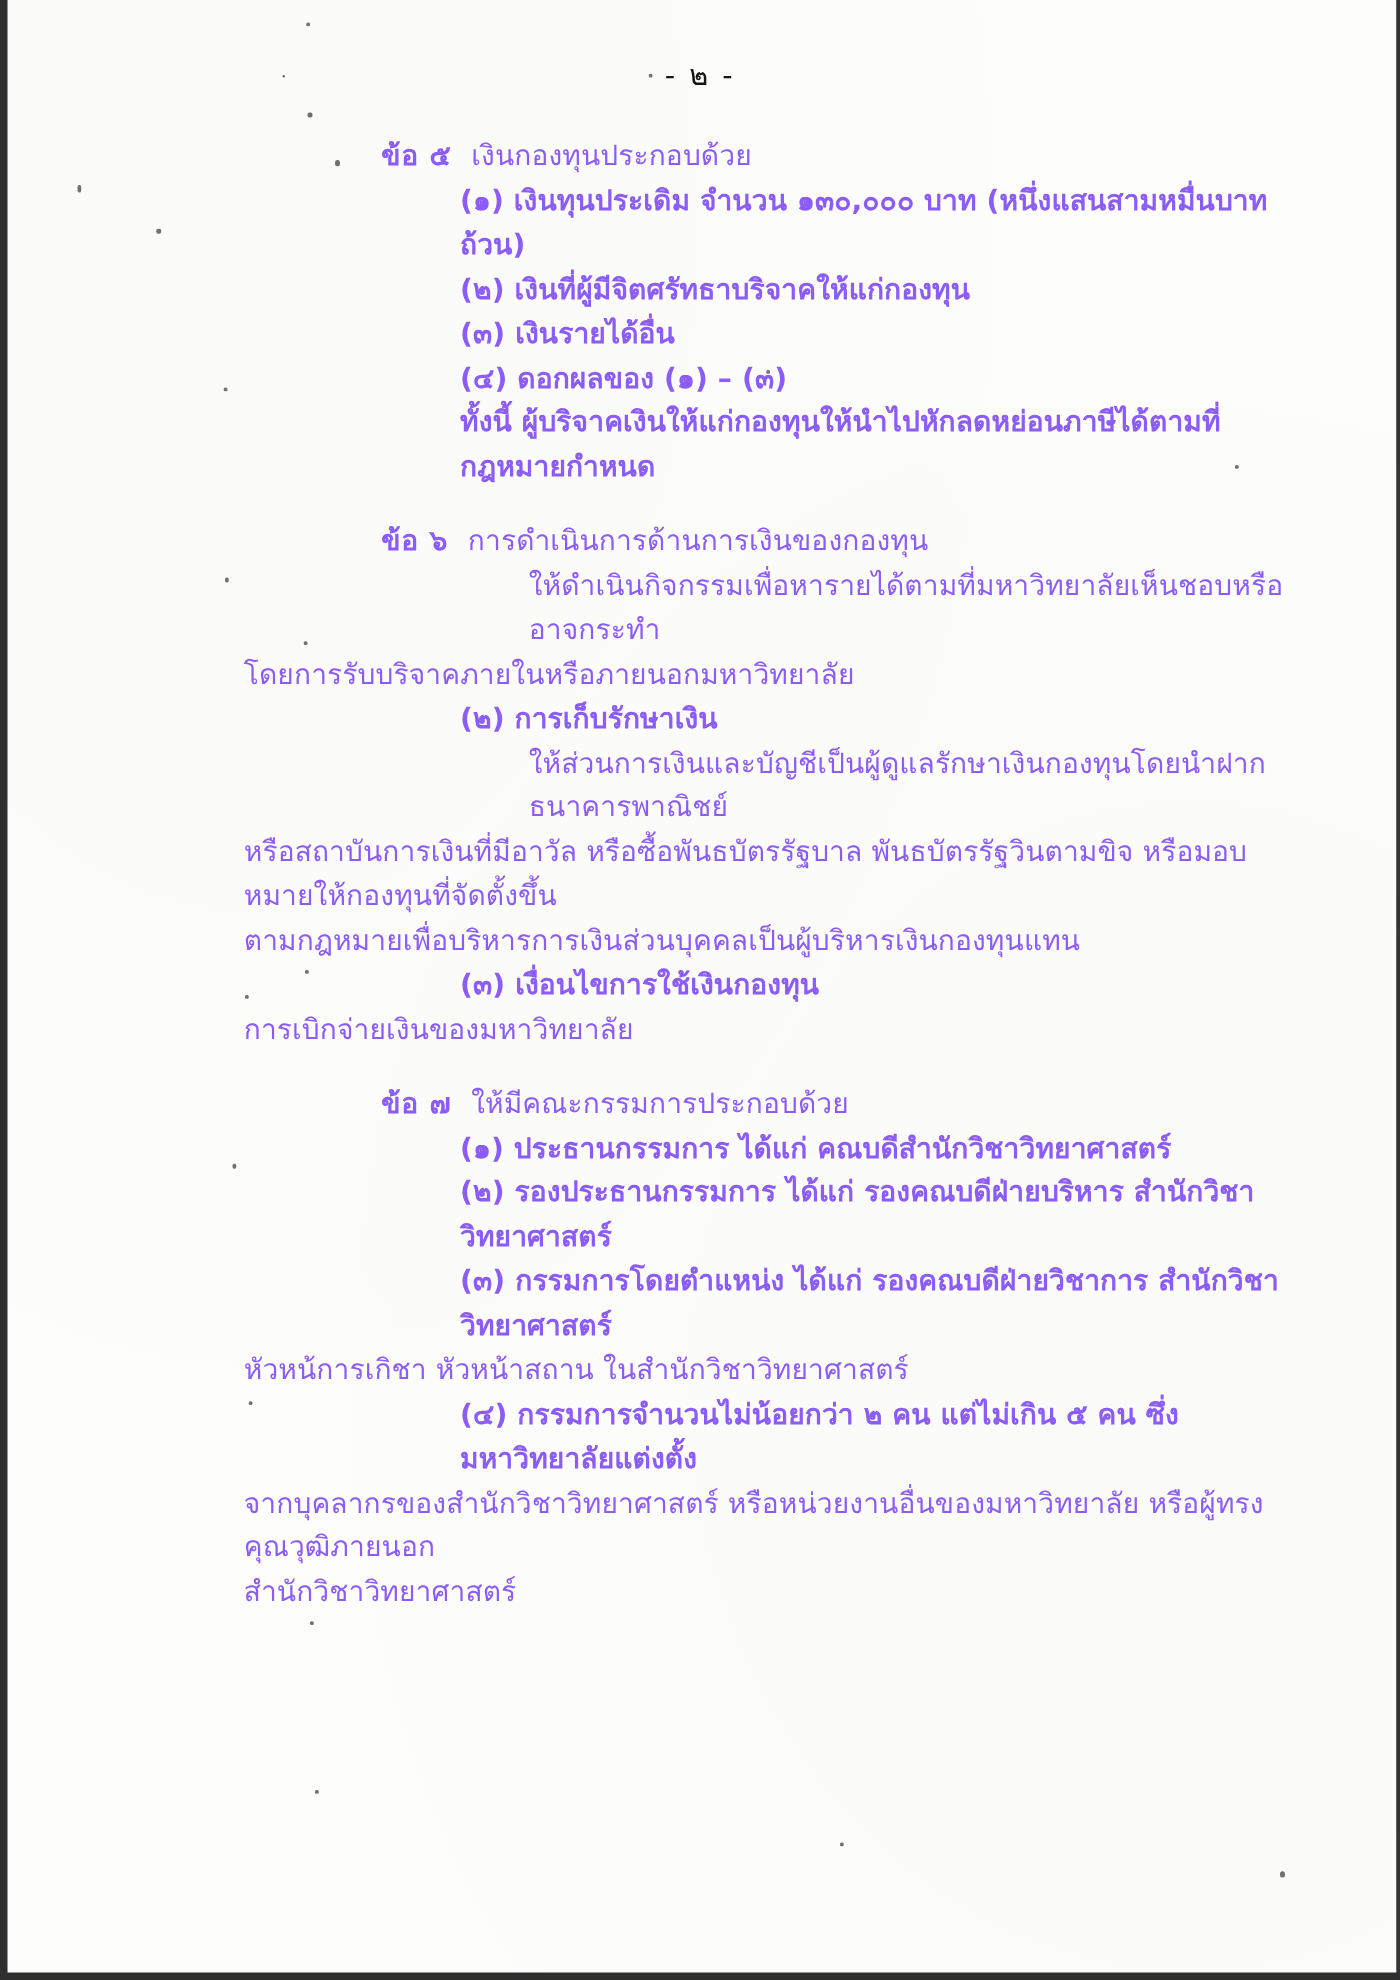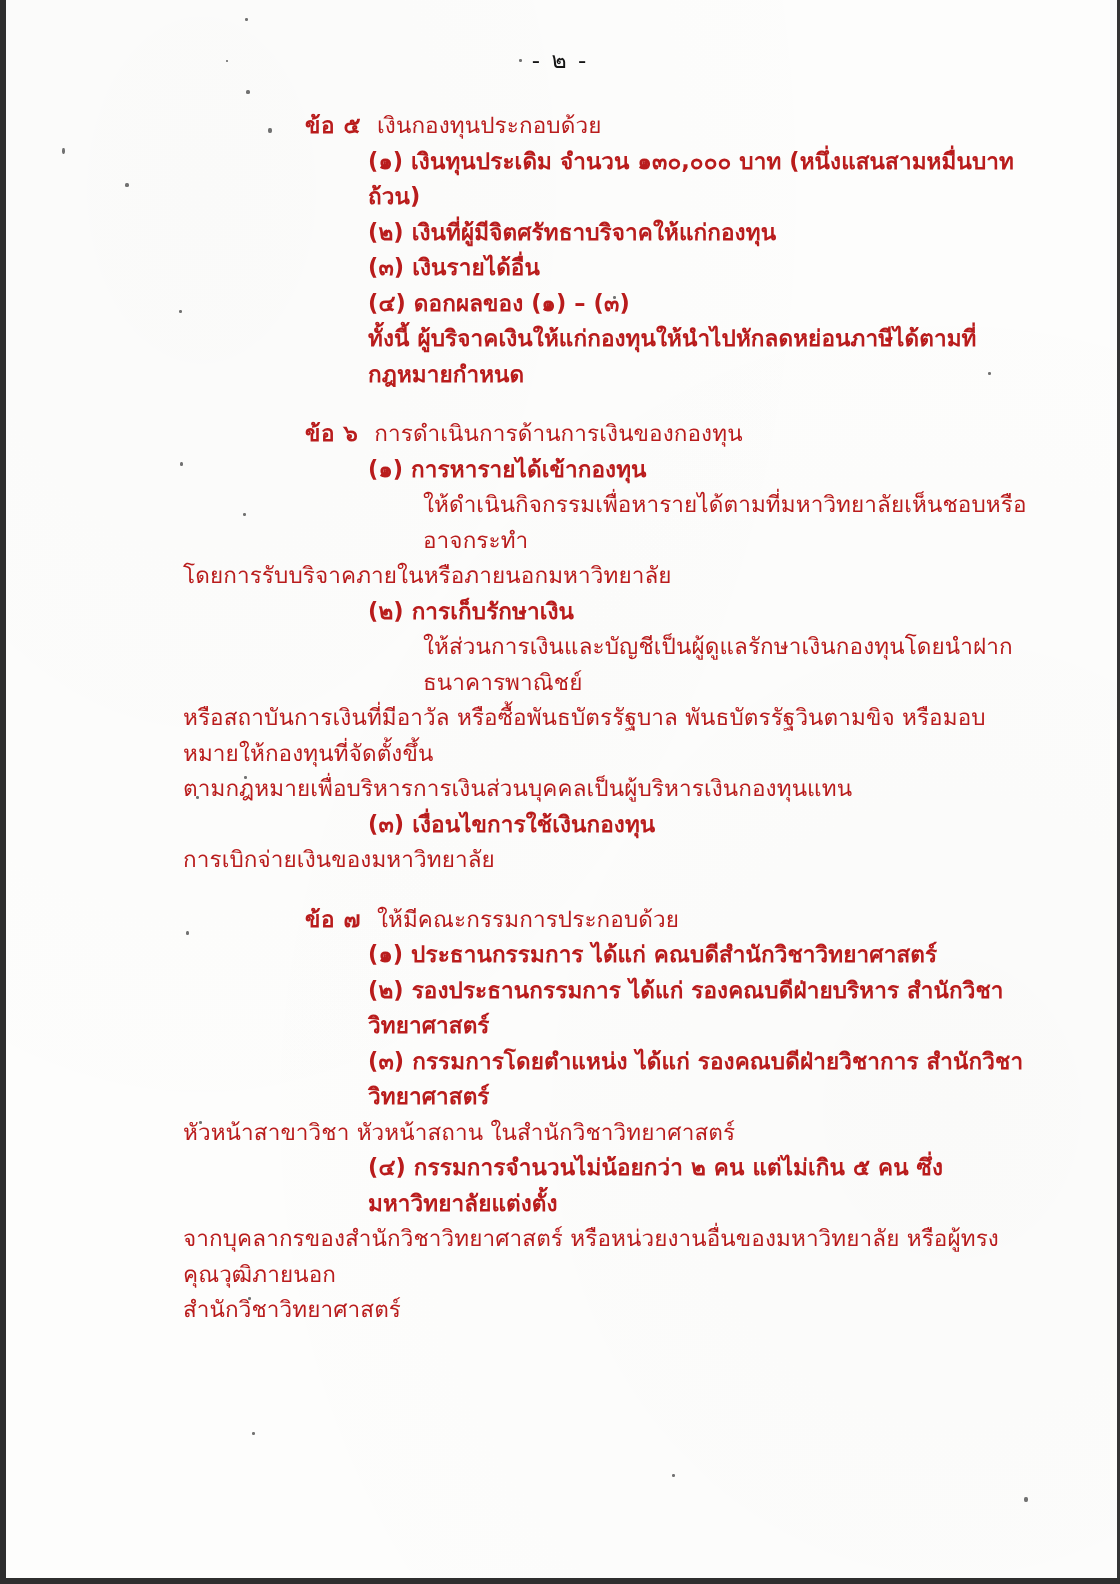--- a/index.html
+++ b/index.html
@@ -85,27 +85,27 @@
   .body-block {
     position: absolute;
     top: 108px;
     left: 183px;
     width: 845px;
   }
 
   .ln {
     font-size: 22.5px;
     line-height: 35.5px;
-    color: #b91c1c;
+    color: #8b5cf6;
     white-space: pre-wrap;
     letter-spacing: 0.1px;
   }
 
   
-  .i-margin  { margin-left: 0px; }     
+  .i-margin  { margin-left: 12px; }     
   .i-clause  { margin-left: 122px; }   
   .i-item    { margin-left: 185px; font-weight: bold; }   
   .i-para    { margin-left: 240px; }   
 
   .clause-head {
     font-weight: bold;
   }
   .clause-head .clause-label {
     font-weight: bold;
     letter-spacing: 0.6px;
@@ -155,34 +155,33 @@
 
     <div class="body-block" id="body-block">
         <div class="ln i-clause clause-head"><span class="clause-label">ข้อ ๕</span>&nbsp;&nbsp;<span class="clause-title">เงินกองทุนประกอบด้วย</span></div>
         <div class="ln i-item">(๑) เงินทุนประเดิม จำนวน ๑๓๐,๐๐๐ บาท (หนึ่งแสนสามหมื่นบาทถ้วน)</div>
         <div class="ln i-item">(๒) เงินที่ผู้มีจิตศรัทธาบริจาคให้แก่กองทุน</div>
         <div class="ln i-item">(๓) เงินรายได้อื่น</div>
         <div class="ln i-item">(๔) ดอกผลของ (๑) – (๓)</div>
         <div class="ln i-item">ทั้งนี้ ผู้บริจาคเงินให้แก่กองทุนให้นำไปหักลดหย่อนภาษีได้ตามที่กฎหมายกำหนด</div>
         <div class="gap-lg"></div>
         <div class="ln i-clause clause-head"><span class="clause-label">ข้อ ๖</span>&nbsp;&nbsp;<span class="clause-title">การดำเนินการด้านการเงินของกองทุน</span></div>
-        <div class="ln i-item">(๑) การหารายได้เข้ากองทุน</div>
         <div class="ln i-para">ให้ดำเนินกิจกรรมเพื่อหารายได้ตามที่มหาวิทยาลัยเห็นชอบหรืออาจกระทำ</div>
         <div class="ln i-margin">โดยการรับบริจาคภายในหรือภายนอกมหาวิทยาลัย</div>
         <div class="ln i-item">(๒) การเก็บรักษาเงิน</div>
         <div class="ln i-para">ให้ส่วนการเงินและบัญชีเป็นผู้ดูแลรักษาเงินกองทุนโดยนำฝากธนาคารพาณิชย์</div>
         <div class="ln i-margin">หรือสถาบันการเงินที่มีอาวัล หรือซื้อพันธบัตรรัฐบาล พันธบัตรรัฐวินตามขิจ หรือมอบหมายให้กองทุนที่จัดตั้งขึ้น</div>
         <div class="ln i-margin">ตามกฎหมายเพื่อบริหารการเงินส่วนบุคคลเป็นผู้บริหารเงินกองทุนแทน</div>
         <div class="ln i-item">(๓) เงื่อนไขการใช้เงินกองทุน</div>
         <div class="ln i-margin">การเบิกจ่ายเงินของมหาวิทยาลัย</div>
         <div class="gap-lg"></div>
         <div class="ln i-clause clause-head"><span class="clause-label">ข้อ ๗</span>&nbsp;&nbsp;<span class="clause-title">ให้มีคณะกรรมการประกอบด้วย</span></div>
         <div class="ln i-item">(๑) ประธานกรรมการ ได้แก่ คณบดีสำนักวิชาวิทยาศาสตร์</div>
         <div class="ln i-item">(๒) รองประธานกรรมการ ได้แก่ รองคณบดีฝ่ายบริหาร สำนักวิชาวิทยาศาสตร์</div>
         <div class="ln i-item">(๓) กรรมการโดยตำแหน่ง ได้แก่ รองคณบดีฝ่ายวิชาการ สำนักวิชาวิทยาศาสตร์</div>
-        <div class="ln i-margin">หัวหน้าสาขาวิชา หัวหน้าสถาน ในสำนักวิชาวิทยาศาสตร์</div>
+        <div class="ln i-margin">หัวหน้การเกิชา หัวหน้าสถาน ในสำนักวิชาวิทยาศาสตร์</div>
         <div class="ln i-item">(๔) กรรมการจำนวนไม่น้อยกว่า ๒ คน แต่ไม่เกิน ๕ คน ซึ่งมหาวิทยาลัยแต่งตั้ง</div>
         <div class="ln i-margin">จากบุคลากรของสำนักวิชาวิทยาศาสตร์ หรือหน่วยงานอื่นของมหาวิทยาลัย หรือผู้ทรงคุณวุฒิภายนอก</div>
         <div class="ln i-margin">สำนักวิชาวิทยาศาสตร์</div>
       </div>
 
   </div>
 </div>
 
 </body></html>

